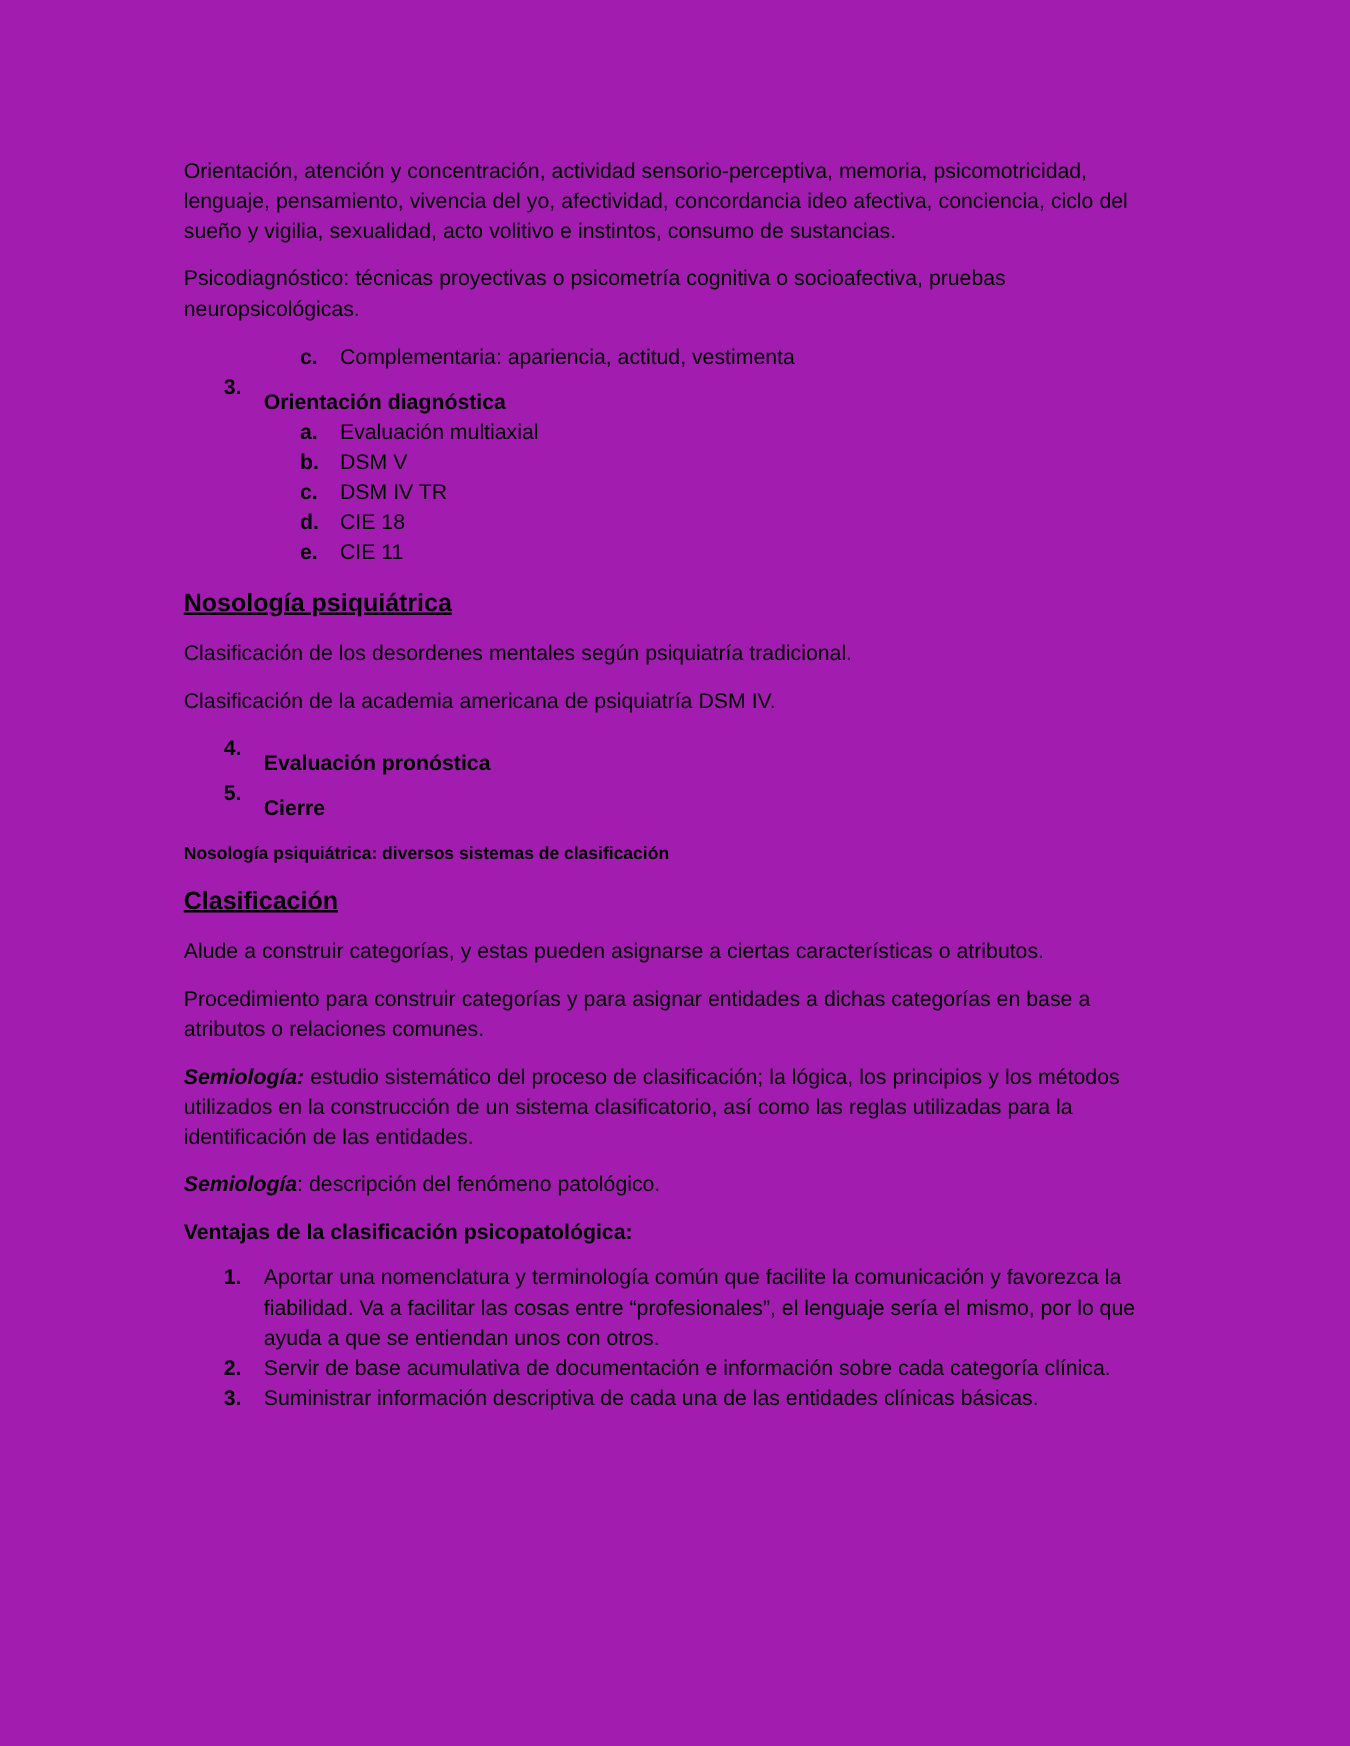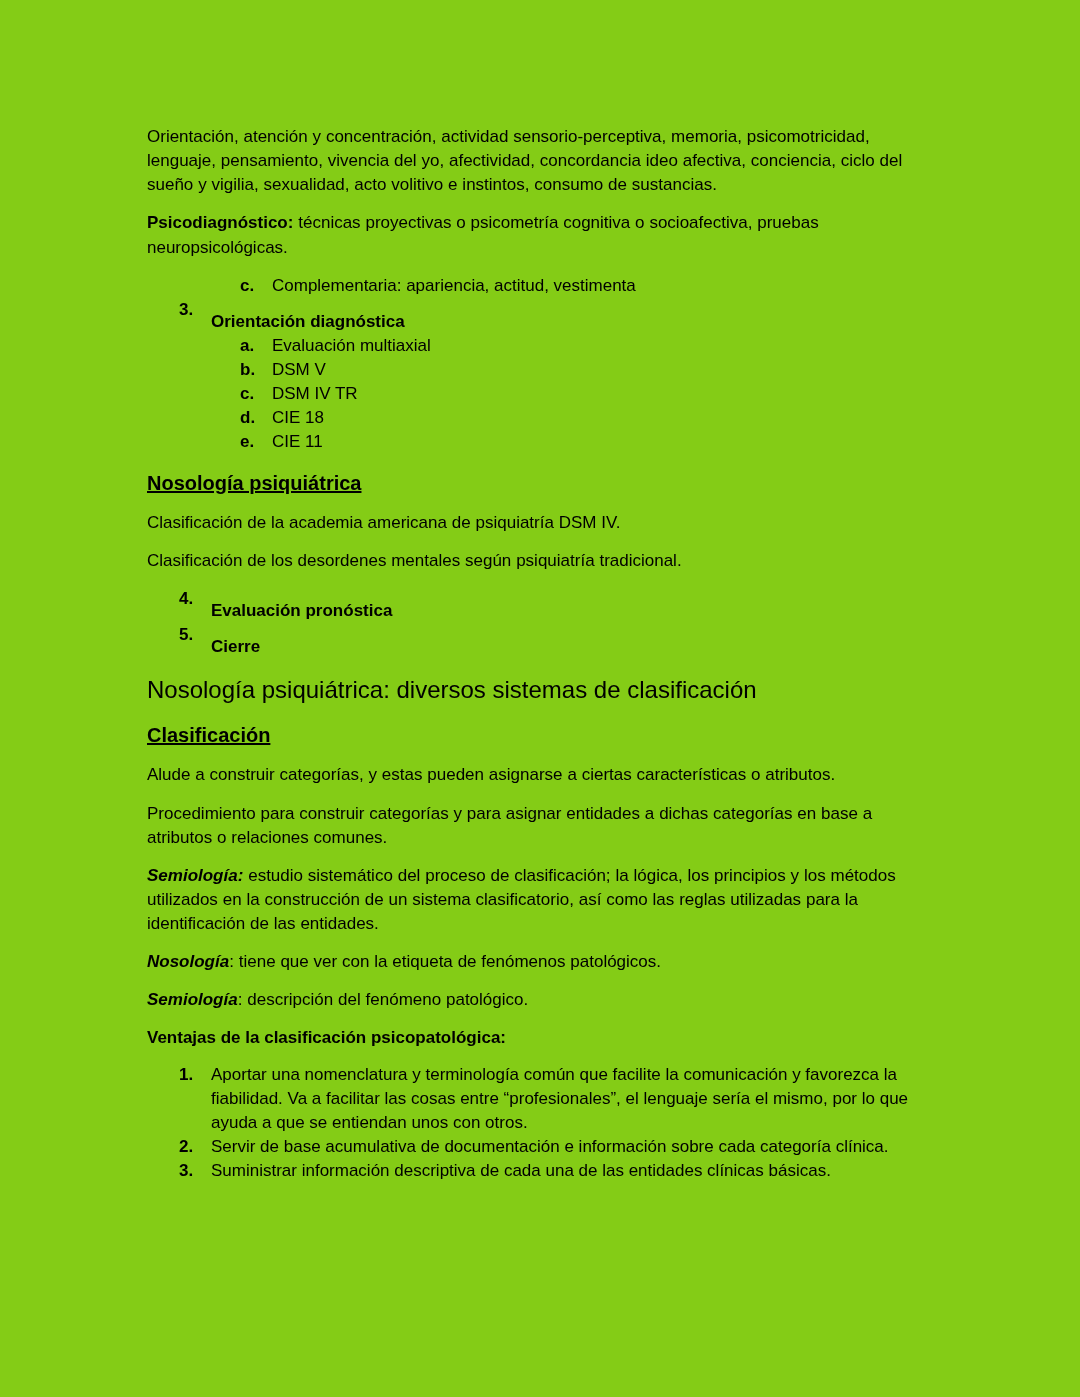--- a/index.html
+++ b/index.html
@@ -11,55 +11,55 @@
     width: 1080px;
     height: 1397px;
     font-family: "Liberation Sans", sans-serif;
     color: #000000;
     -webkit-font-smoothing: antialiased;
   }
   .page {
     position: relative;
     width: 1080px;
     height: 1397px;
-    background: #84cc16;
+    background: #a21caf;
     box-sizing: border-box;
     padding: 125px 145px 0 147px;
   }
   .doc {
     width: 790px;
   }
 
   
   p.para {
     margin: 0 0 14px 0;
     font-size: 17px;
     line-height: 1.42;
     text-align: left;
     word-spacing: 0.1px;
   }
 
   
-  .b   { font-weight: bold; }
+  .b   { font-weight: normal; }
   .bi  { font-weight: bold; font-style: italic; }
 
   
   .heading-bold-underline {
     font-size: 20px;
     line-height: 1.42;
     font-weight: bold;
     text-decoration: underline;
     margin: 0 0 14px 0;
     display: block;
     width: max-content;
   }
   .heading-section {
-    font-size: 24px;
+    font-size: 14px;
     line-height: 1.4;
-    font-weight: normal;
+    font-weight: bold;
     margin: 0 0 14px 0;
   }
   .heading-bold {
     font-size: 17px;
     line-height: 1.42;
     font-weight: bold;
     margin: 0 0 12px 0;
   }
 
   
@@ -131,23 +131,23 @@
         <span class="text">CIE 18</span>
       </li>
       <li class="li">
         <span class="marker">e.</span>
         <span class="text">CIE 11</span>
       </li>
     </ul>
 
     <div class="heading-bold-underline">Nosología psiquiátrica</div>
 
+    <p class="para">Clasificación de los desordenes mentales según psiquiatría tradicional.</p>
+
     <p class="para">Clasificación de la academia americana de psiquiatría DSM IV.</p>
-
-    <p class="para">Clasificación de los desordenes mentales según psiquiatría tradicional.</p>
 
     <ul class="list level1 gap-after">
       <li class="li">
         <span class="marker">4.</span>
         <span class="text bold">Evaluación pronóstica</span>
       </li>
       <li class="li">
         <span class="marker">5.</span>
         <span class="text bold">Cierre</span>
       </li>
@@ -157,21 +157,20 @@
     <div class="heading-section">Nosología psiquiátrica: diversos sistemas de clasificación</div>
 
     <div class="heading-bold-underline">Clasificación</div>
 
     <p class="para">Alude a construir categorías, y estas pueden asignarse a ciertas características o atributos.</p>
 
     <p class="para">Procedimiento para construir categorías y para asignar entidades a dichas categorías en base a atributos o relaciones comunes.</p>
 
     <p class="para"><span class="bi">Semiología:</span><span> estudio sistemático del proceso de clasificación; la lógica, los principios y los métodos utilizados en la construcción de un sistema clasificatorio, así como las reglas utilizadas para la identificación de las entidades.</span></p>
 
-    <p class="para"><span class="bi">Nosología</span><span>: tiene que ver con la etiqueta de fenómenos patológicos.</span></p>
 
     <p class="para"><span class="bi">Semiología</span><span>: descripción del fenómeno patológico.</span></p>
 
     <div class="heading-bold">Ventajas de la clasificación psicopatológica:</div>
 
     <ul class="list level1">
       <li class="li">
         <span class="marker">1.</span>
         <span class="text">Aportar una nomenclatura y terminología común que facilite la comunicación y favorezca la fiabilidad. Va a facilitar las cosas entre “profesionales”, el lenguaje sería el mismo, por lo que ayuda a que se entiendan unos con otros.</span>
       </li>

